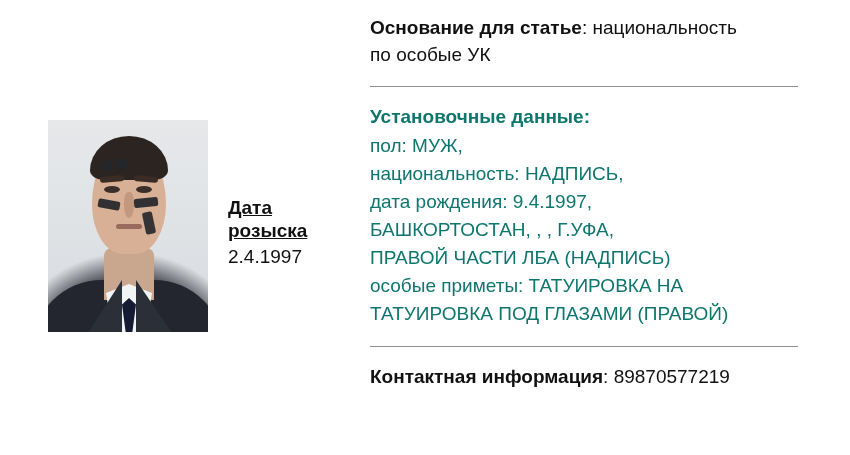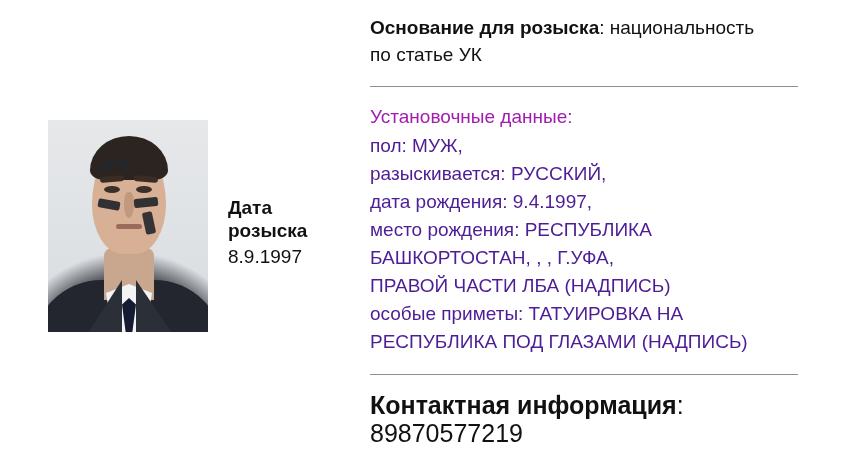--- a/index.html
+++ b/index.html
@@ -210,20 +210,21 @@
     position: absolute;
     left: 228px;
     top: 196px;
     width: 130px;
   }
   .dob-label {
     font-weight: bold;
     font-size: 19px;
     line-height: 23px;
     color: #111;
+    text-decoration: underline;
   }
   .dob-value {
     font-size: 19px;
     line-height: 26px;
     color: #111;
     margin-top: 2px;
   }
 
   
   .right-col {
@@ -243,34 +244,34 @@
   .lead-line {
     margin: 0;
   }
   .rule {
     border: none;
     border-top: 1px solid #8d9196;
     margin: 18px 0 16px 0;
     width: 100%;
   }
   .heading {
-    font-weight: normal;
+    font-weight: bold;
     font-size: 19px;
     line-height: 28px;
     margin: 0 0 1px 0;
-    color: #a21caf;
+    color: #0f766e;
   }
   .field {
     font-size: 19px;
     line-height: 28px;
     margin: 0;
-    color: #4c1d95;
+    color: #0f766e;
   }
   .contact {
-    font-size: 25px;
+    font-size: 19px;
     line-height: 28px;
     margin: 0;
     color: #111;
   }
   .contact b { font-weight: bold; }
 </style>
 </head>
 <body>
 
 <div class="card">
@@ -298,46 +299,45 @@
         <div class="nose"></div>
         <div class="mouth"></div>
       </div>
     </div>
 
     <div class="dob-block">
       <div class="dob-label">
         <span>Дата</span><br>
         <span>розыска</span>
       </div>
-      <div class="dob-value">8.9.1997</div>
+      <div class="dob-value">2.4.1997</div>
     </div>
 
   </div>
 
   <div class="right-col">
 
     <div class="section">
       <p class="lead-line">
-        <b>Основание для розыска</b><span>: </span><span>национальность</span>
+        <b>Основание для статье</b><span>: </span><span>национальность</span>
       </p>
-      <p class="lead-line">по статье УК</p>
+      <p class="lead-line">по особые УК</p>
     </div>
 
     <hr class="rule">
 
     <div class="section">
       <p class="heading">Установочные данные:</p>
       <p class="field">пол: МУЖ,</p>
-      <p class="field">разыскивается: РУССКИЙ,</p>
+      <p class="field">национальность: НАДПИСЬ,</p>
       <p class="field">дата рождения: 9.4.1997,</p>
-      <p class="field">место рождения: РЕСПУБЛИКА</p>
       <p class="field">БАШКОРТОСТАН, , , Г.УФА,</p>
       <p class="field">ПРАВОЙ ЧАСТИ ЛБА (НАДПИСЬ)</p>
       <p class="field">особые приметы: ТАТУИРОВКА НА</p>
-      <p class="field">РЕСПУБЛИКА ПОД ГЛАЗАМИ (НАДПИСЬ)</p>
+      <p class="field">ТАТУИРОВКА ПОД ГЛАЗАМИ (ПРАВОЙ)</p>
     </div>
 
     <hr class="rule">
 
     <p class="contact">
       <b>Контактная информация</b><span>: </span><span>89870577219</span>
     </p>
 
   </div>
 </div>

